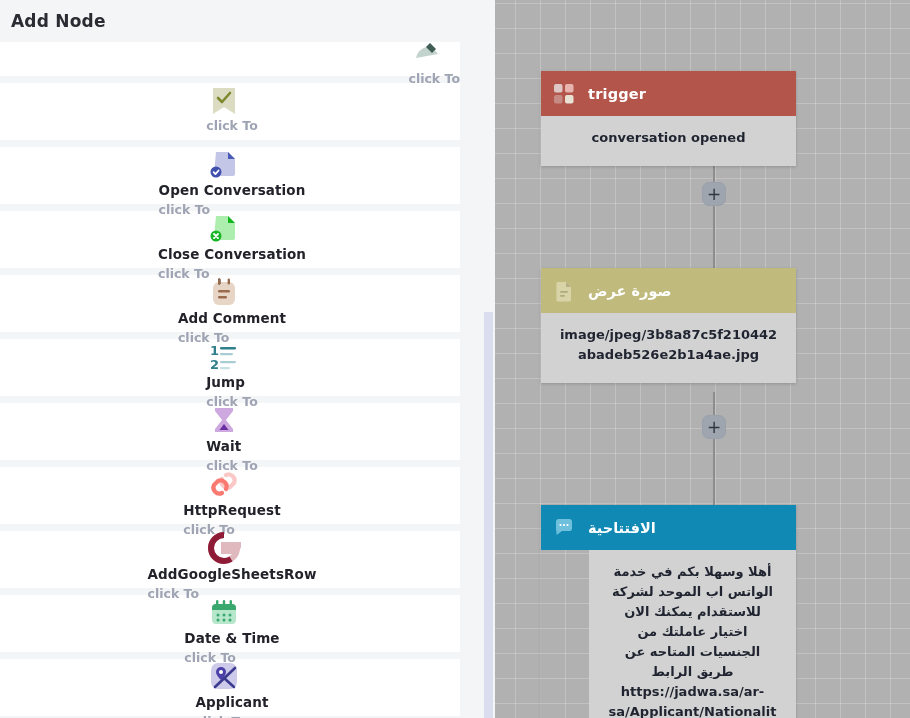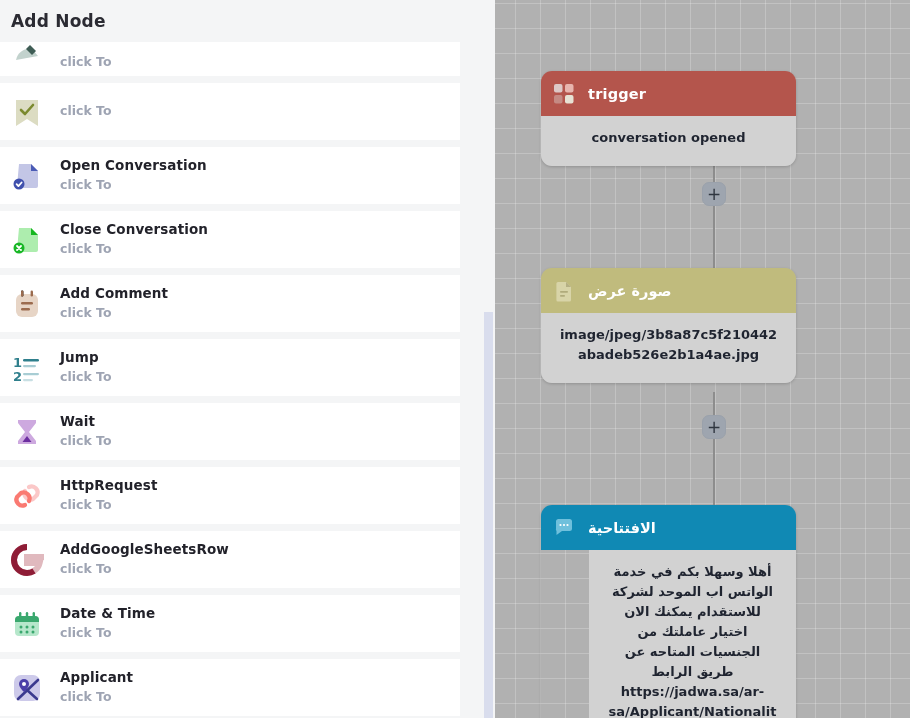--- a/index.html
+++ b/index.html
@@ -43,22 +43,23 @@
     width: 460px;
     padding: 0;
   }
   .node-item {
     width: 460px;
     height: 57px;
     background: #ffffff;
     margin-bottom: 7px;
     display: flex;
     align-items: center;
-    padding-left: 10px;
+    padding-left: 4px;
     cursor: pointer;
+    flex-direction: column;
   }
   .node-item.clipped { height: 34px; align-items: flex-end; padding-bottom: 4px; }
   .icon-box {
     width: 34px; height: 34px;
     flex: 0 0 34px;
     position: relative;
     margin-right: 16px;
     display: flex; align-items: center; justify-content: center;
   }
   .icon-box svg { display: block; }
@@ -121,21 +122,21 @@
     color: #2f3640;
     display: flex; align-items: center; justify-content: center;
     font-size: 17px; font-weight: 500; line-height: 1;
     cursor: pointer;
     border: 1px solid #9aa1ab;
   }
 
   .node-card {
     position: absolute;
     width: 255px;
-    border-radius: 11px;
+    border-radius: 0;
     overflow: hidden;
     box-shadow: 0 1px 3px rgba(0,0,0,.18);
     cursor: pointer;
   }
   .node-head {
     height: 45px;
     display: flex; align-items: center;
     padding-left: 12px;
     gap: 13px;
   }

